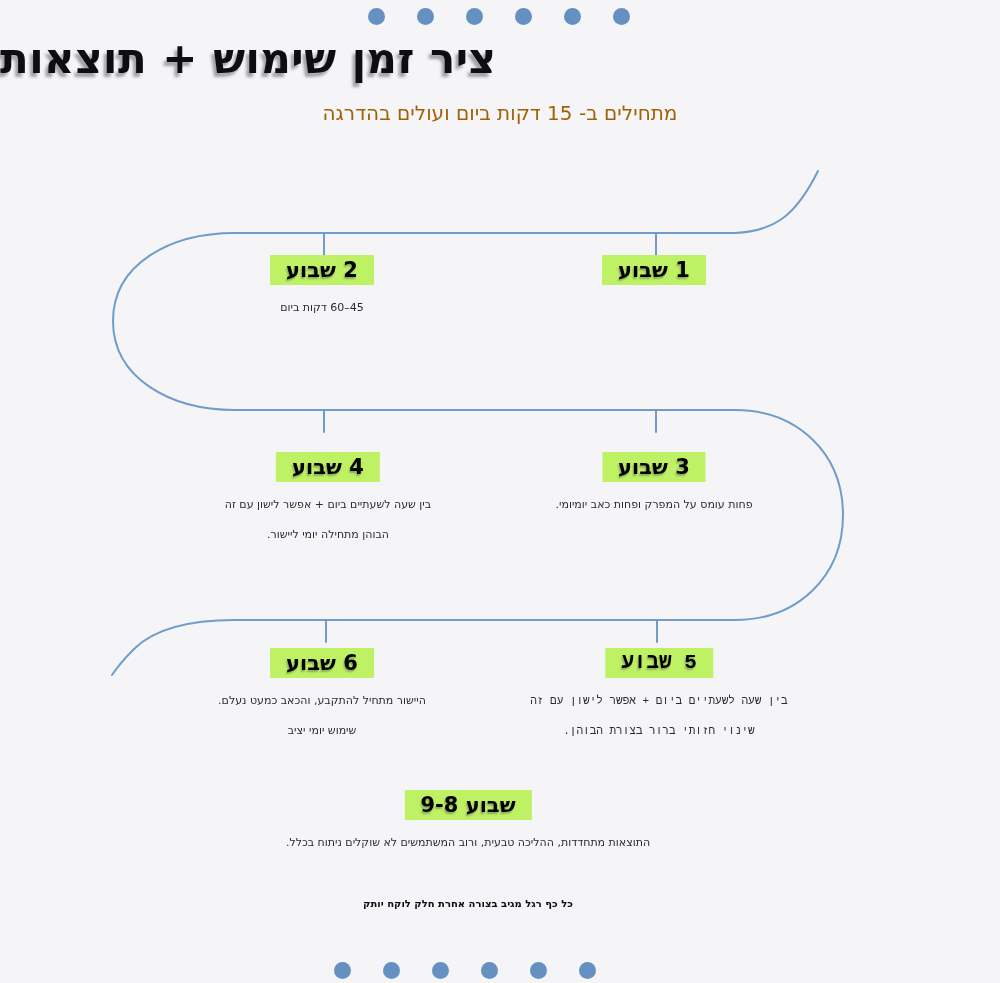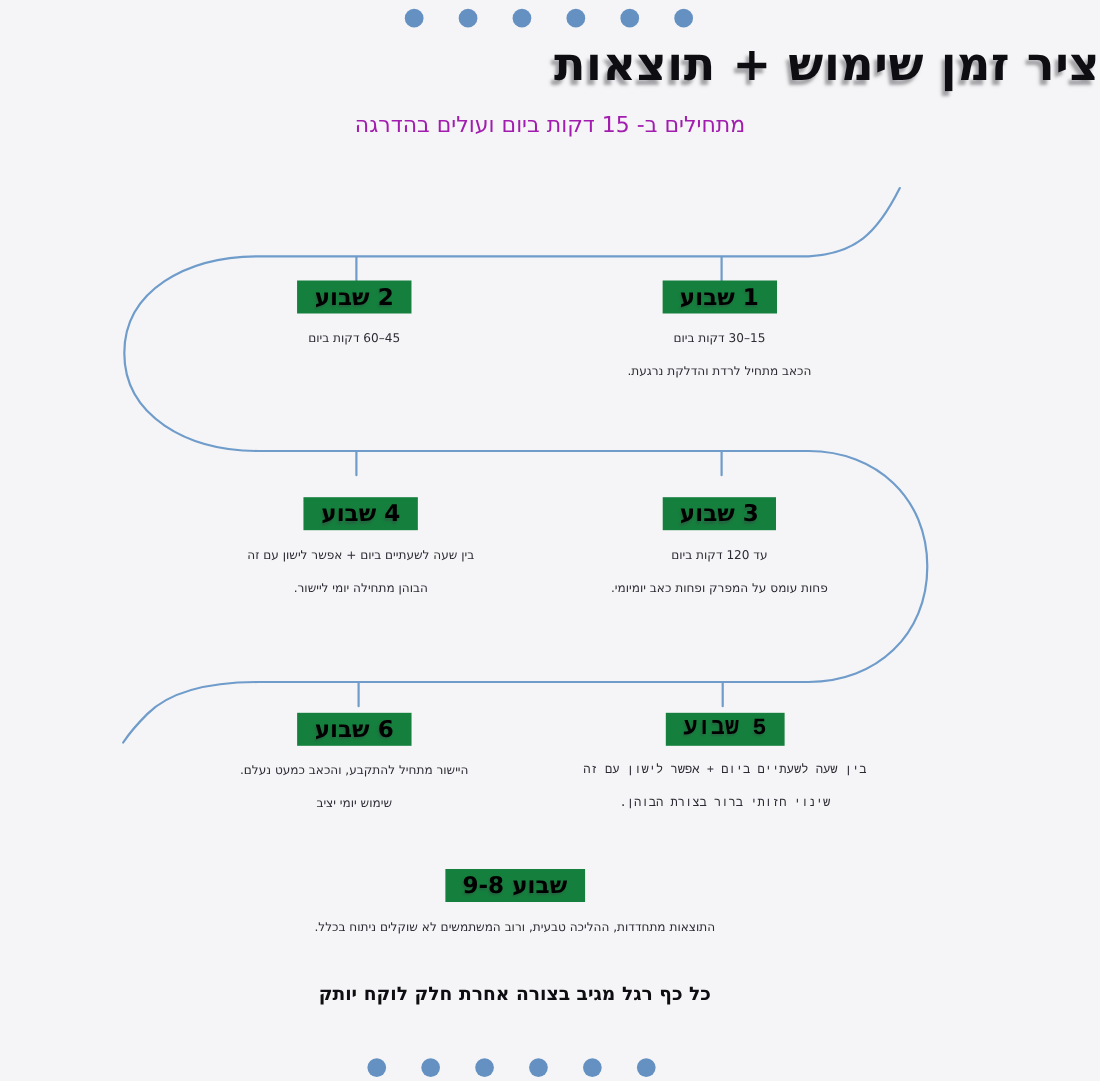--- a/index.html
+++ b/index.html
@@ -8,54 +8,54 @@
     background:#f5f5f7;
     font-family:"DejaVu Sans","Liberation Sans",sans-serif;
     direction:rtl;
   }
   .dots-row{position:absolute;display:flex;gap:32px;}
   .dots-row .dot{width:17px;height:17px;border-radius:50%;background:#6591c2;}
   #top-dots{top:8px;left:368px;}
   #bottom-dots{top:962px;left:334px;}
 
   .page-title{
-    position:absolute;top:34px;left:0;right:0;text-align:right;
+    position:absolute;top:34px;left:0;right:0;text-align:left;
     font-size:42px;font-weight:bold;color:#0d0d12;letter-spacing:0.5px;
     text-shadow:-3px 4px 3px rgba(95,95,100,0.55);
   }
   .page-subtitle{
     position:absolute;top:101px;left:0;right:0;text-align:center;
-    font-size:20px;color:#a21caf;
+    font-size:20px;color:#a16207;
   }
 
   svg.timeline{position:absolute;top:0;left:0;}
 
   .week{position:absolute;transform:translateX(-50%);text-align:center;}
   .w1{left:654px;top:255px;}
   .w2{left:322px;top:255px;}
   .w3{left:654px;top:452px;}
   .w4{left:328px;top:452px;}
   .w5{left:659px;top:648px;font-family:Liberation Mono, monospace;}
   .w6{left:322px;top:648px;}
   .w78{left:468px;top:790px;}
 
   .week-label{
-    display:inline-block;background:#15803d;color:#000;
+    display:inline-block;background:#bef264;color:#000;
     font-size:21px;font-weight:bold;padding:2px 16px;line-height:26px;
     text-shadow:-1px 2px 2px rgba(60,60,70,0.4);
     white-space:nowrap;
   }
   .week-body{margin-top:8px;}
   .week-line{
     font-size:11px;line-height:30px;color:#2b2b33;white-space:nowrap;
   }
 
   .footnote{
     position:absolute;left:468px;top:893px;transform:translateX(-50%);
-    text-align:center;font-size:17px;font-weight:bold;line-height:22px;
+    text-align:center;font-size:10px;font-weight:bold;line-height:22px;
     color:#0d0d12;white-space:nowrap;
   }
 </style>
 </head>
 <body>
 
 <div class="dots-row" id="top-dots">
   <div class="dot"></div>
   <div class="dot"></div>
   <div class="dot"></div>
@@ -79,37 +79,32 @@
            L 235 620
            C 180 620 150 633 134 649
            C 126 657 118 666 112 675" fill="none" stroke="#6f9cca" stroke-width="2" stroke-linecap="round"></path>
   <path d="M 324 234 v 21 M 656 234 v 21
            M 324 411 v 21 M 656 411 v 21
            M 326 621 v 21 M 657 621 v 21" fill="none" stroke="#6f9cca" stroke-width="2" stroke-linecap="round"></path>
 </svg>
 
 <div class="week w1">
   <div class="week-label">1 שבוע</div>
-  <div class="week-body">
-    <div class="week-line">15–30 דקות ביום</div>
-    <div class="week-line">הכאב מתחיל לרדת והדלקת נרגעת.</div>
-  </div>
 </div>
 
 <div class="week w2">
   <div class="week-label">2 שבוע</div>
   <div class="week-body">
     <div class="week-line">45–60 דקות ביום</div>
   </div>
 </div>
 
 <div class="week w3">
   <div class="week-label">3 שבוע</div>
   <div class="week-body">
-    <div class="week-line">עד 120 דקות ביום</div>
     <div class="week-line">פחות עומס על המפרק ופחות כאב יומיומי.</div>
   </div>
 </div>
 
 <div class="week w4">
   <div class="week-label">4 שבוע</div>
   <div class="week-body">
     <div class="week-line">בין שעה לשעתיים ביום + אפשר לישון עם זה</div>
     <div class="week-line">הבוהן מתחילה יומי ליישור.</div>
   </div>

